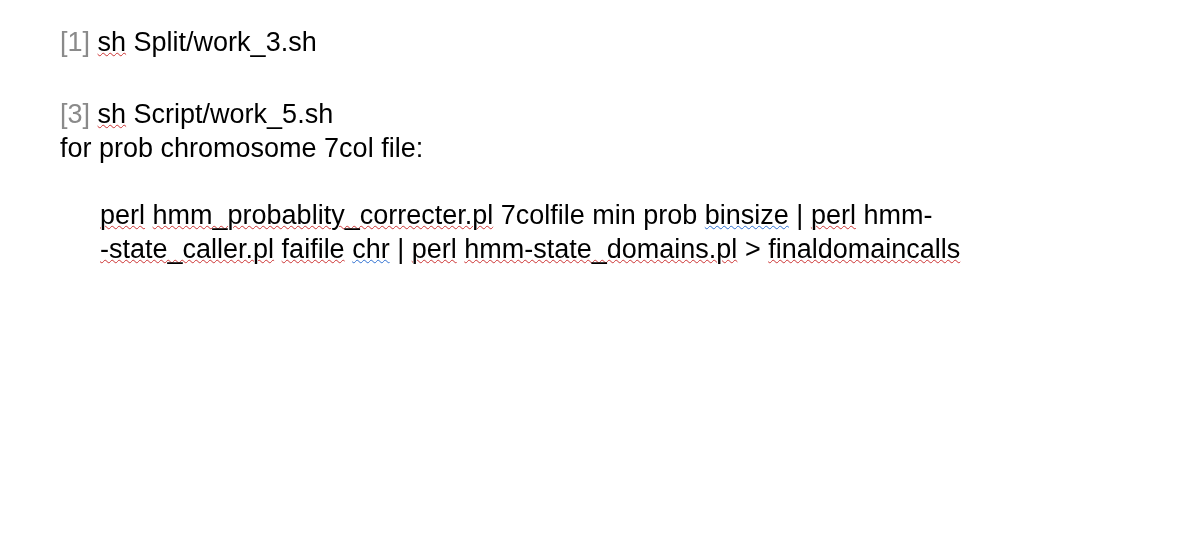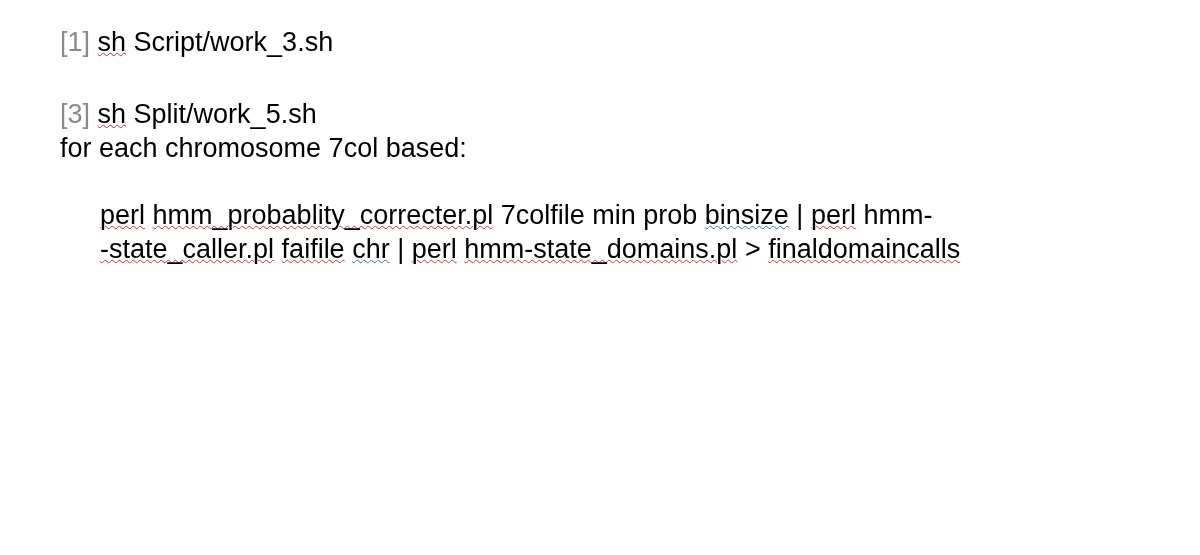--- a/index.html
+++ b/index.html
@@ -44,33 +44,33 @@
 </style>
 </head>
 <body>
 
 <div class="page">
 
   <div class="block">
     <div class="header-line">
       <span class="num">[1]</span>
       <span>
-        <span class="sp-red">sh</span><span> Script/work_3.sh</span>
+        <span class="sp-red">sh</span><span> Split/work_3.sh</span>
       </span>
     </div>
   </div>
 
   <div class="block">
   </div>
 
   <div class="block">
     <div class="header-line">
       <span class="num">[3]</span>
       <span>
-        <span class="sp-red">sh</span><span> Split/work_5.sh</span>
+        <span class="sp-red">sh</span><span> Script/work_5.sh</span>
       </span>
     </div>
-    <div class="body-line"><span>for each chromosome 7col based:</span></div>
+    <div class="body-line"><span>for prob chromosome 7col file:</span></div>
     <div style="height:34px"></div>
     <div class="body-line indent"><span class="sp-red">perl</span><span> </span><span class="sp-red">hmm_probablity_correcter.pl</span><span> 7colfile min prob </span><span class="sp-blue">binsize</span><span> | </span><span class="sp-red">perl</span><span> hmm-</span><br><span class="sp-red">-state_caller.pl</span><span> </span><span class="sp-red">faifile</span><span> </span><span class="sp-blue">chr</span><span> | </span><span class="sp-red">perl</span><span> </span><span class="sp-red">hmm-state_domains.pl</span><span> &gt; </span><span class="sp-red">finaldomaincalls</span></div>
   </div>
 
 </div>
 
 </body></html>

